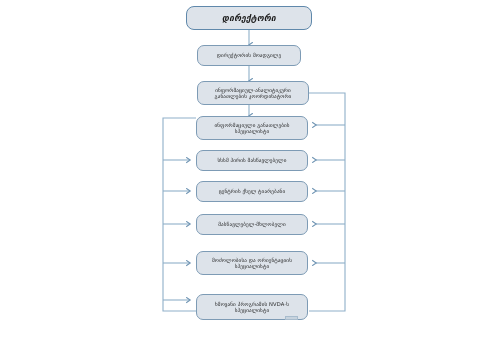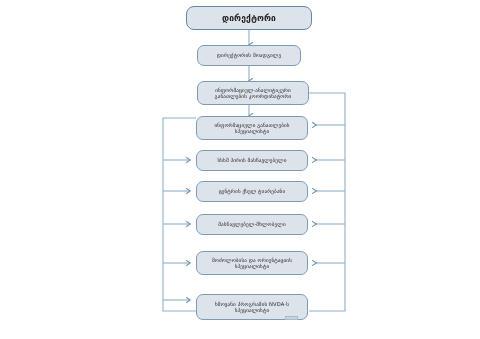--- a/index.html
+++ b/index.html
@@ -44,20 +44,21 @@
     letter-spacing: 0.1px;
   }
   .node.title {
     background: #dde3ea;
     border-color: #5f88ab;
     border-radius: 8px;
   }
   .node.title .node-label {
     font-weight: bold;
     font-size: 8.5px;
+    font-style: italic;
   }
   .node.step .node-label {
     font-size: 5.2px;
   }
   .handle {
     position: absolute;
     width: 13px;
     height: 4px;
     background: #c7d3de;
     border: 1px solid #a8bccd;

